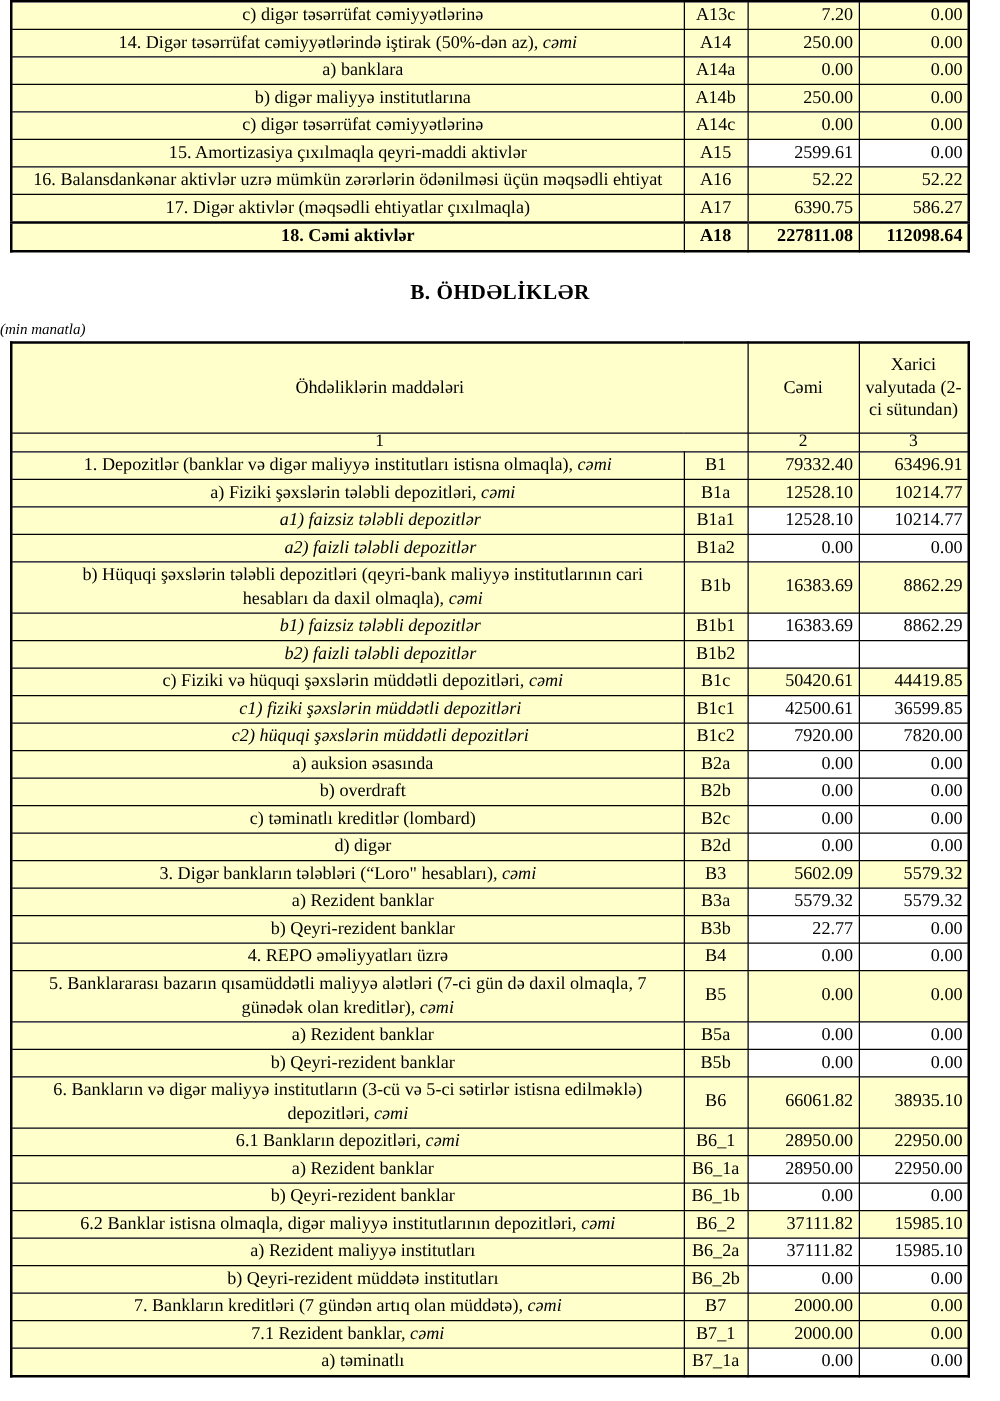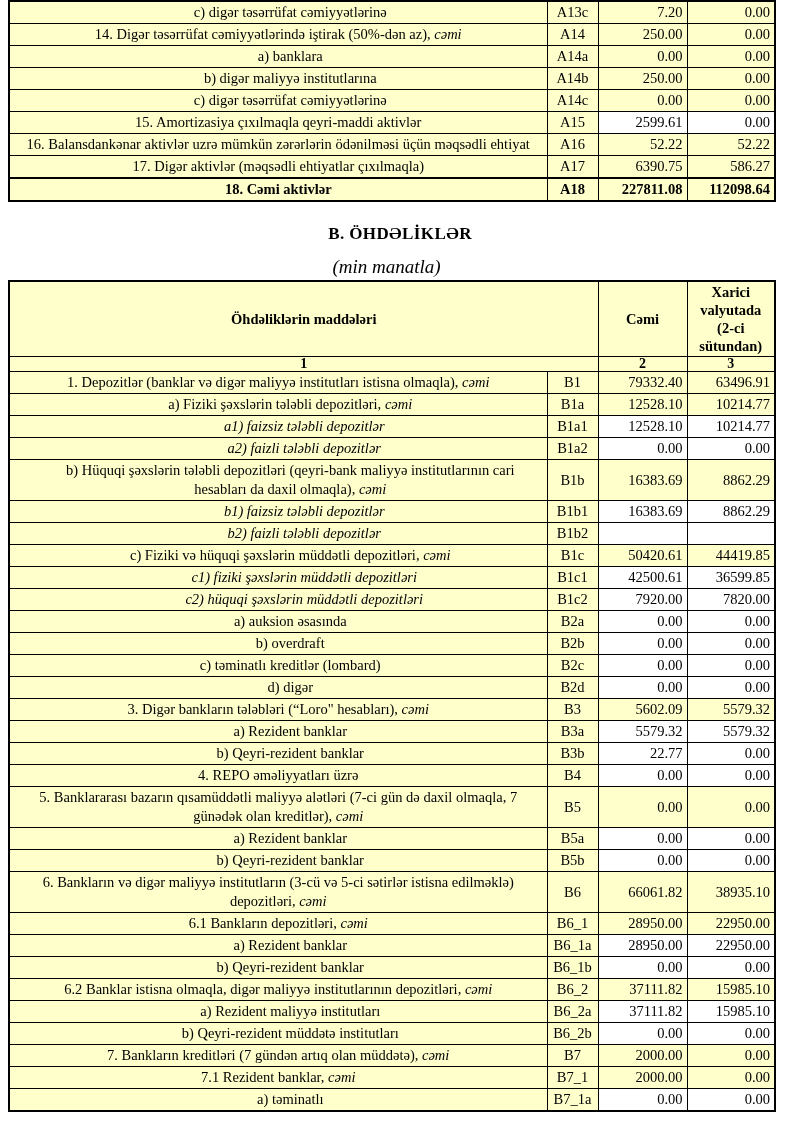--- a/index.html
+++ b/index.html
@@ -49,41 +49,41 @@
     background: #ffffcc;
     text-align: right;
     padding-right: 4px;
     height: 20px;
   }
   td.val.white { background: #ffffff; }
   tr.bold td { font-weight: bold; border-top-width: 2px; }
 
   thead th {
     background: #ffffcc;
-    font-weight: bold;
+    font-weight: normal;
     text-align: center;
     font-size: 15px;
     line-height: 18px;
     padding: 1px 3px;
   }
   thead tr.hdr th { height: 72px; }
   thead tr.nums th { height: 15px; font-size: 14px; line-height: 14px; padding: 0; }
 
   .section-title {
     margin-top: 22px;
     text-align: center;
     font-weight: bold;
     font-size: 17px;
     letter-spacing: 0.4px;
   }
   .unit-note {
     margin: 12px 27px 2px 0;
-    text-align: center;
+    text-align: left;
     font-style: italic;
-    font-size: 19px;
+    font-size: 12px;
   }
   em { font-style: italic; }
 </style>
 </head>
 <body>
 
 <div class="page">
 
   <table class="fin">
     <colgroup>

